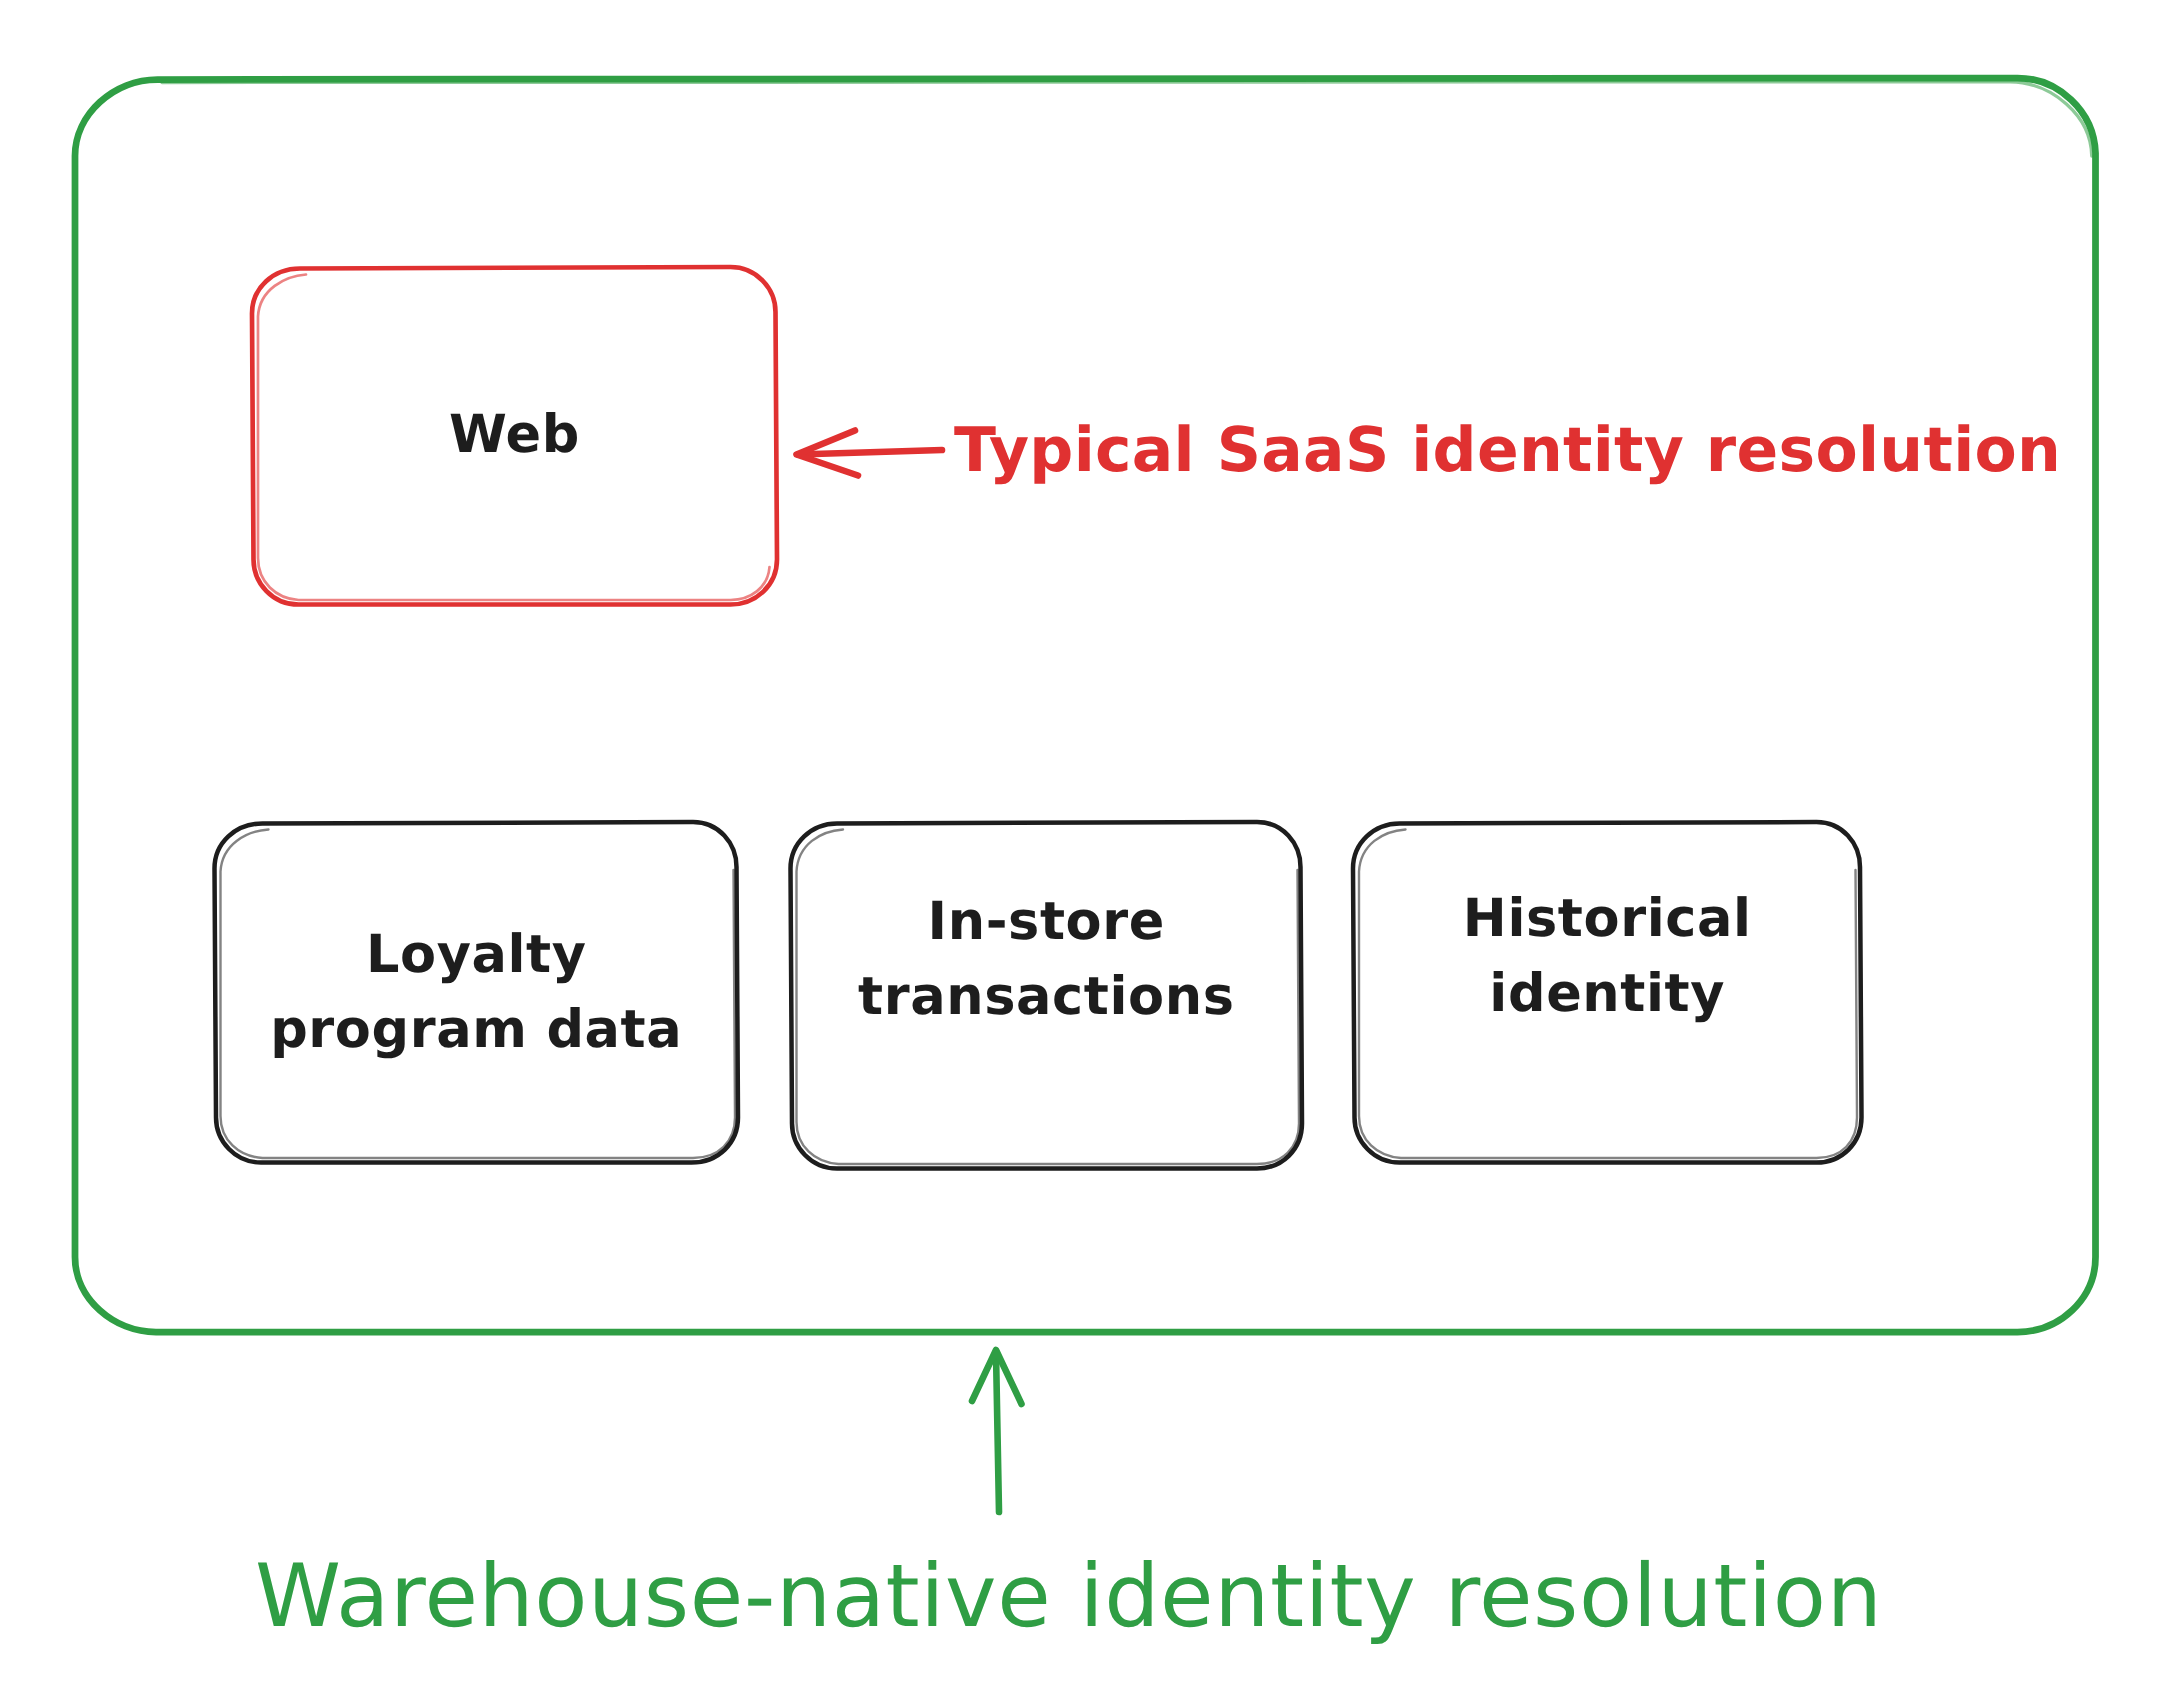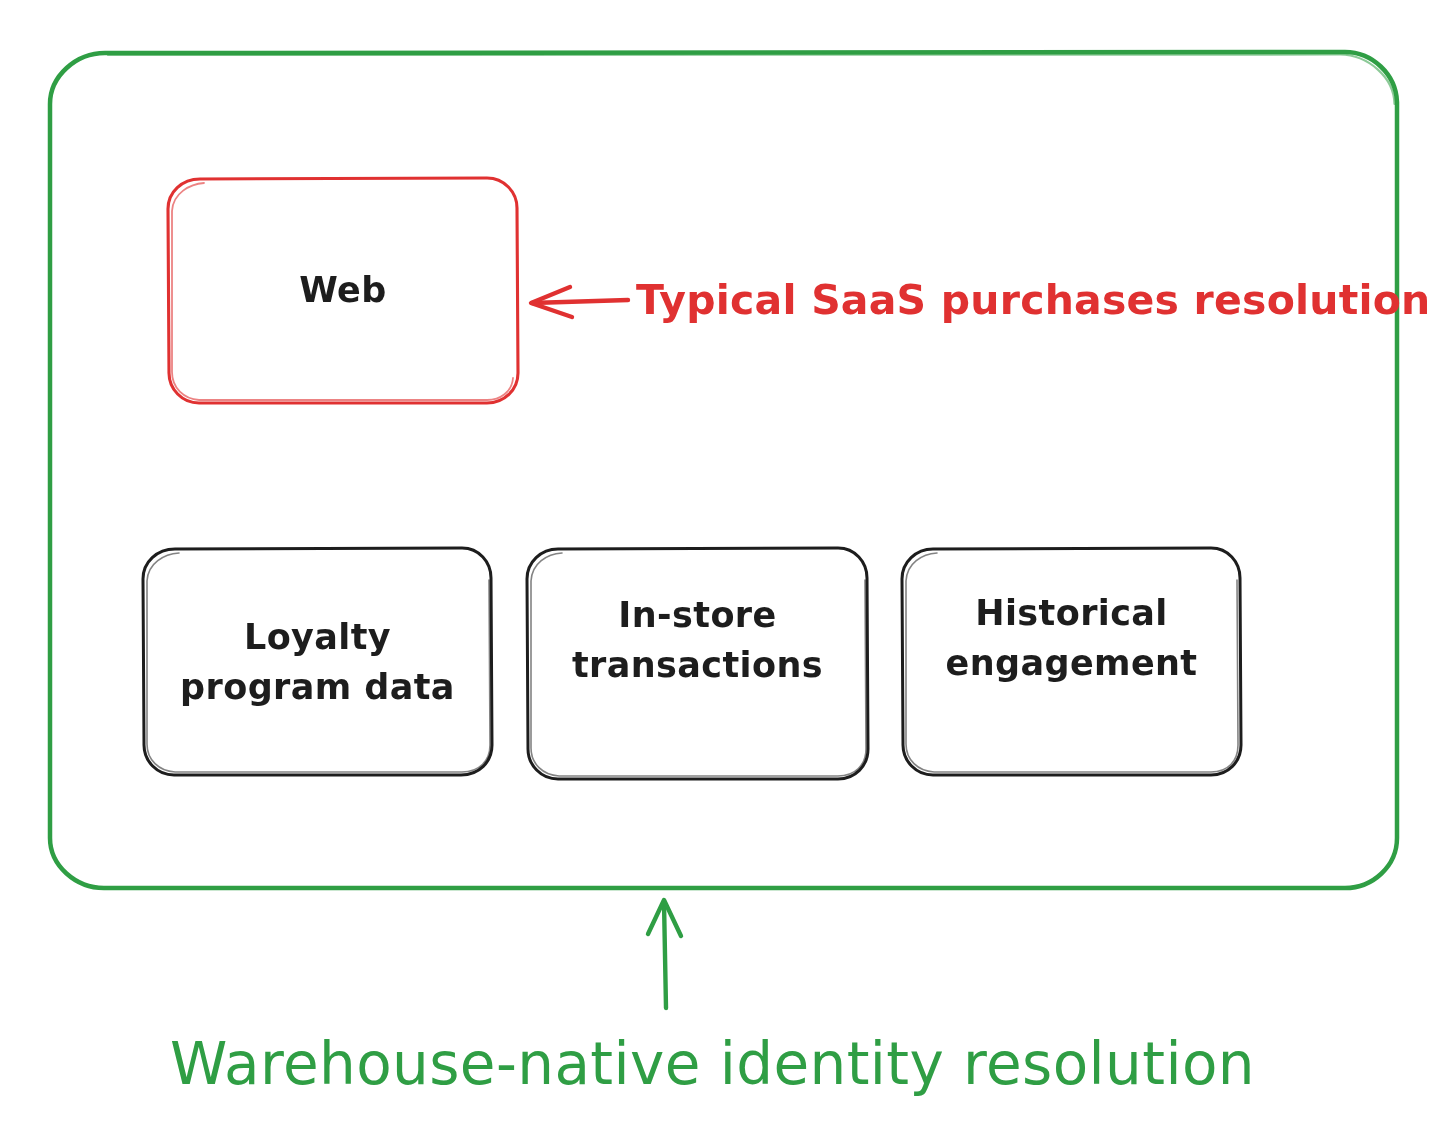--- a/index.html
+++ b/index.html
@@ -211,20 +211,20 @@
     <span class="l2">program data</span>
   </div>
 
   <div class="box-label" id="box-instore">
     <span class="l1">In-store</span>
     <span class="l2">transactions</span>
   </div>
 
   <div class="box-label" id="box-historical">
     <span class="l1">Historical</span>
-    <span class="l2">engagement</span>
-  </div>
-
-  <div class="hand" id="red-annotation">Typical SaaS purchases resolution</div>
+    <span class="l2">identity</span>
+  </div>
+
+  <div class="hand" id="red-annotation">Typical SaaS identity resolution</div>
 
   <div class="hand" id="green-caption">Warehouse-native identity resolution</div>
 
 </div>
 
 </body></html>

